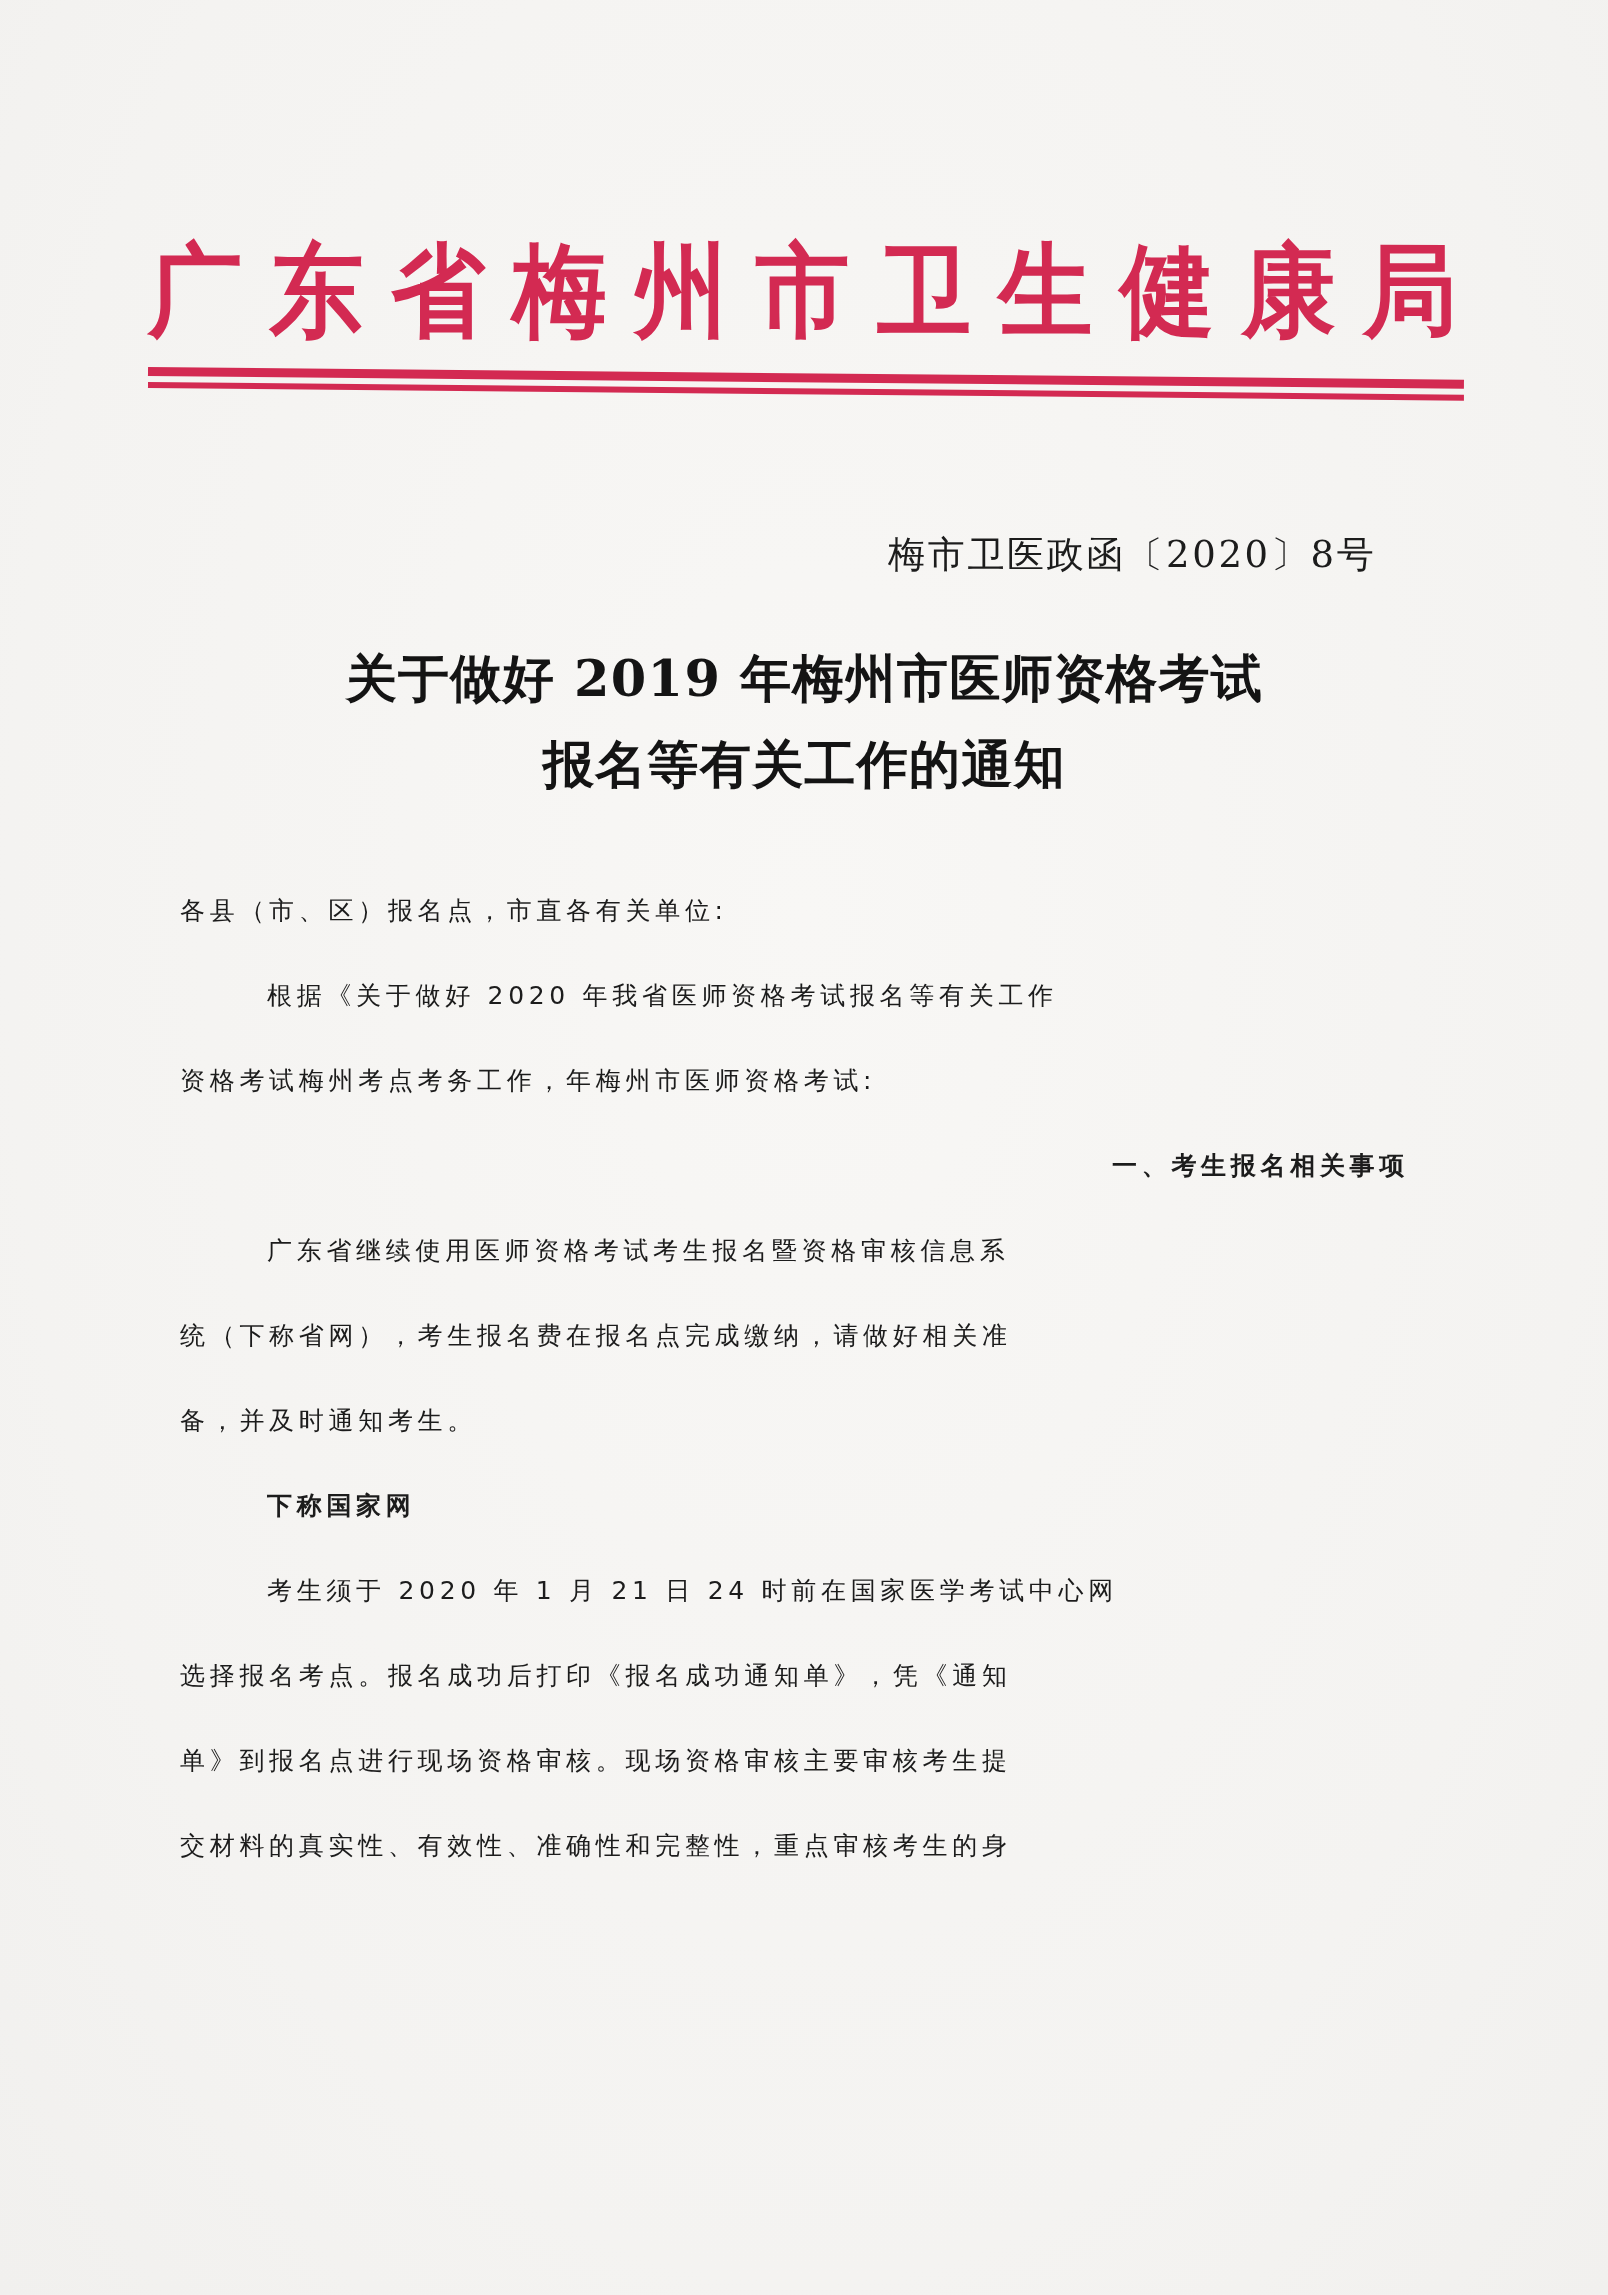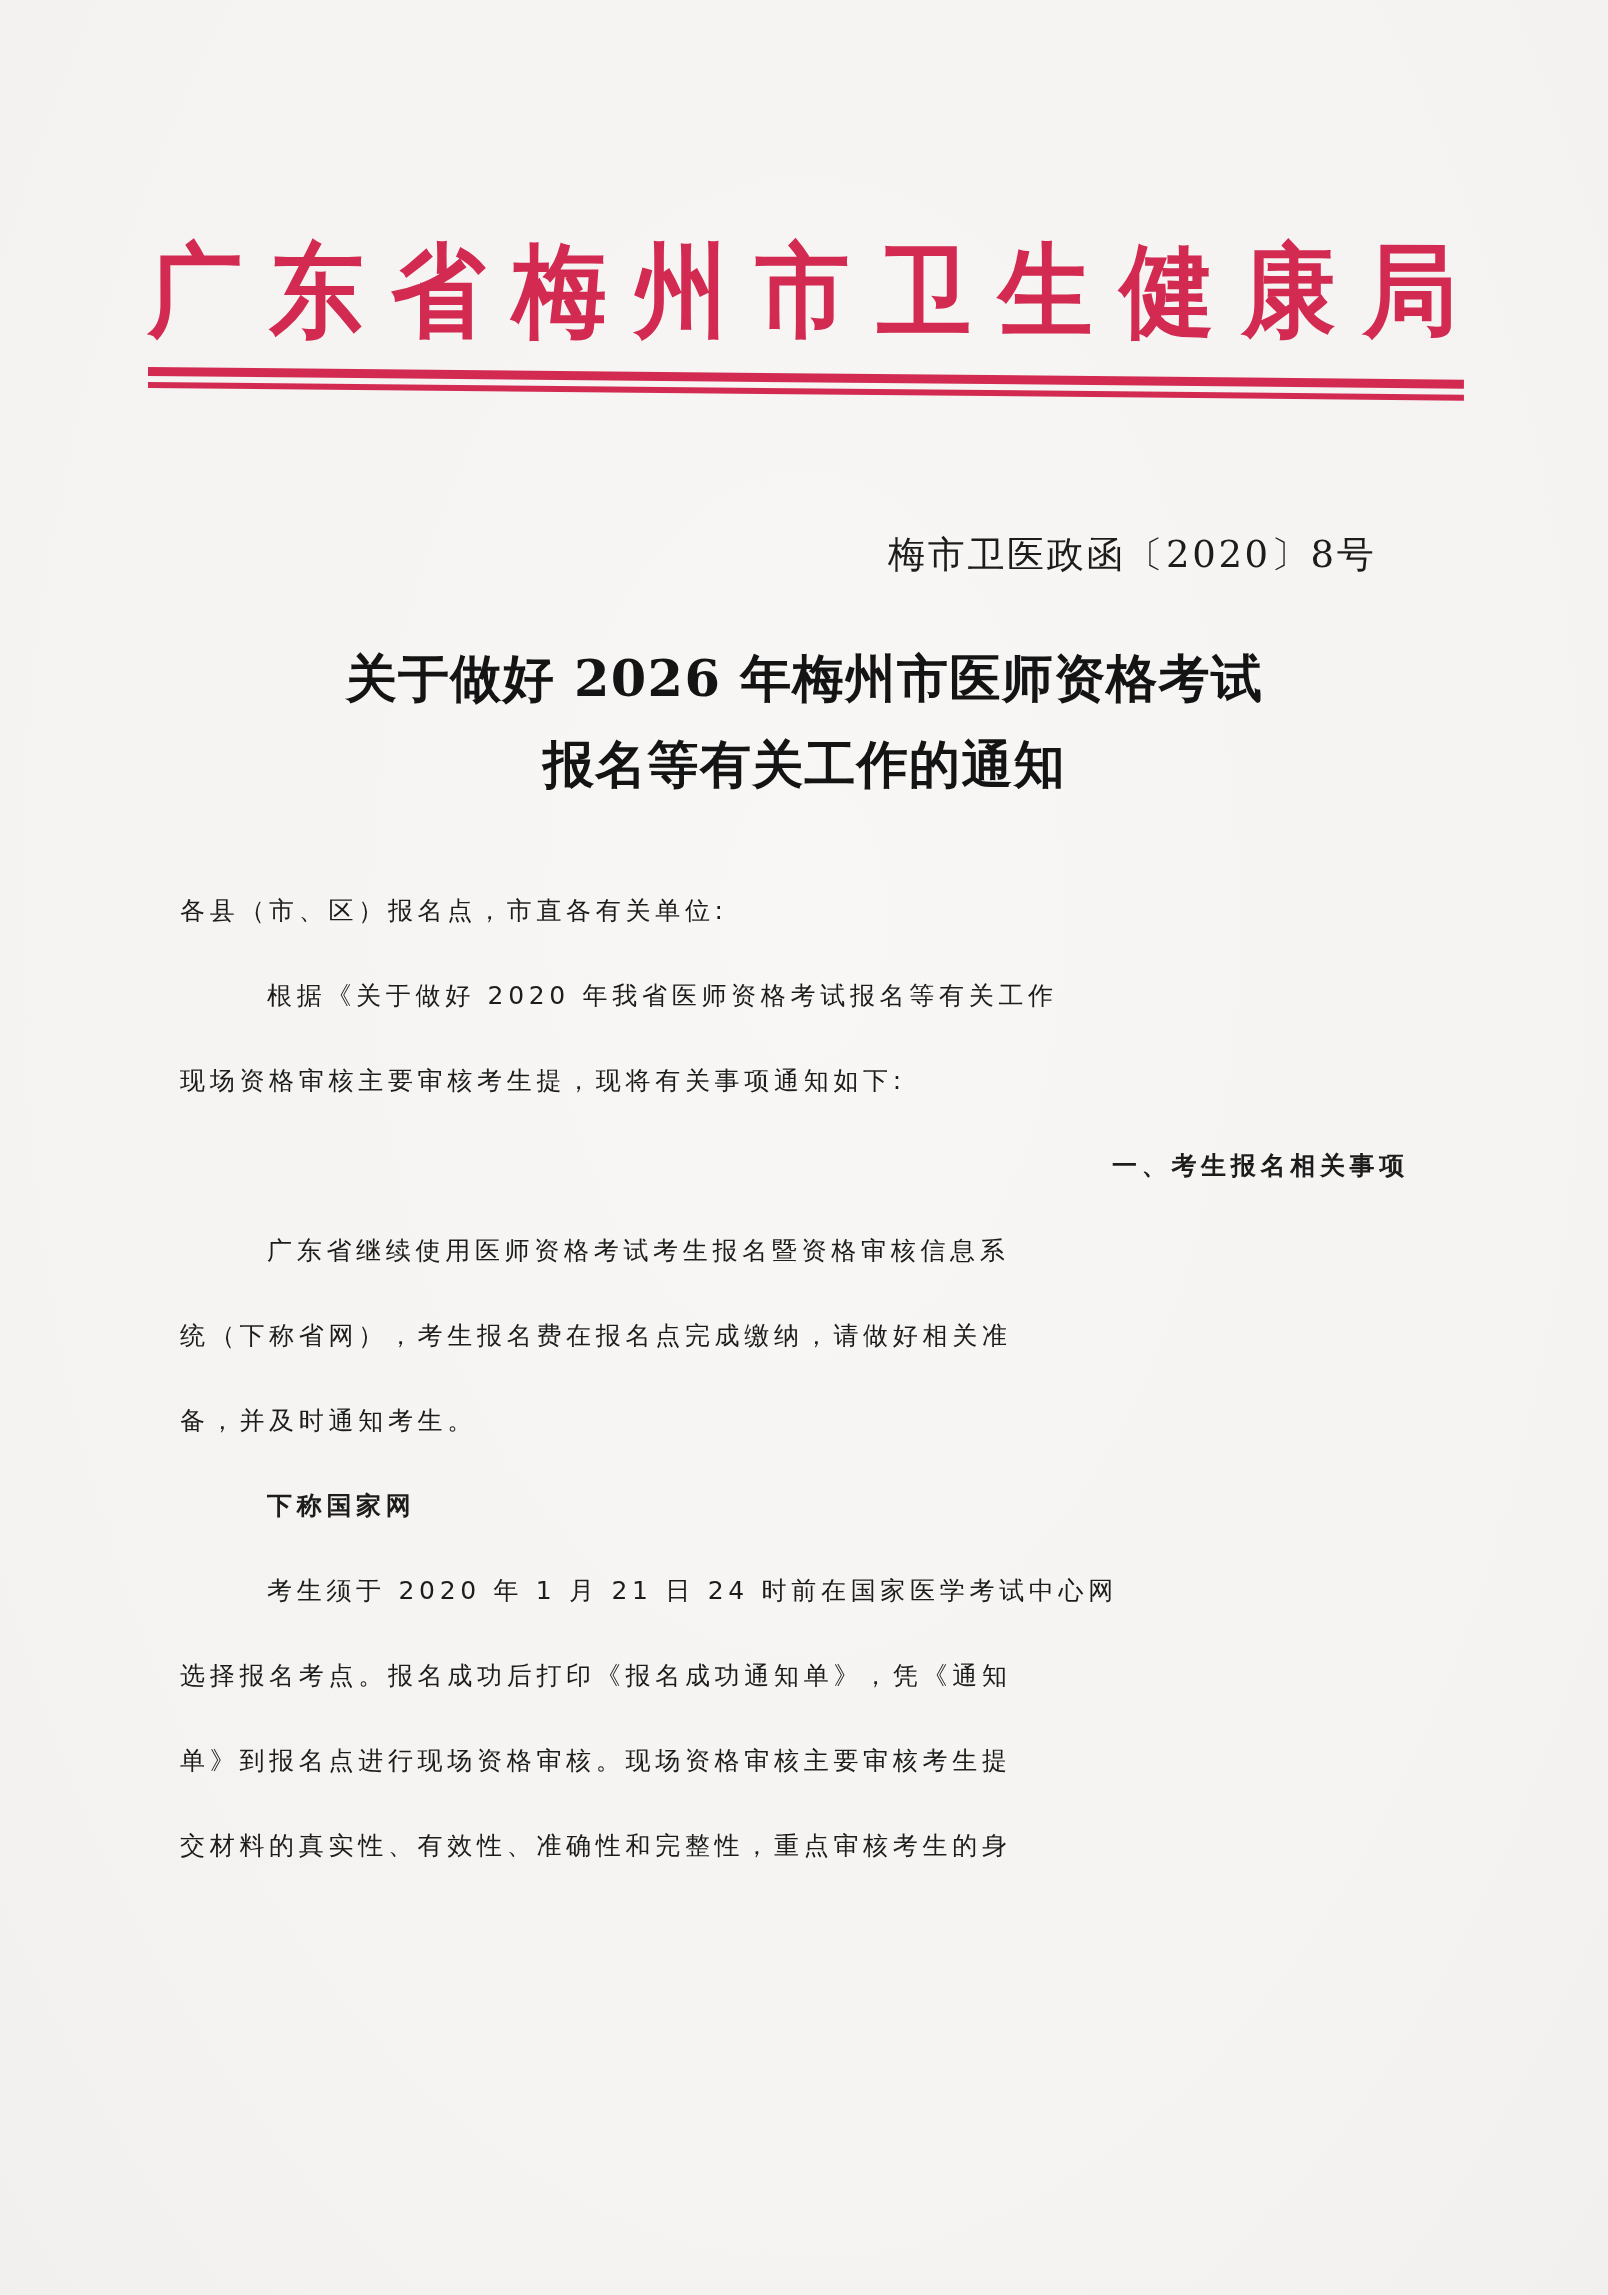--- a/index.html
+++ b/index.html
@@ -115,28 +115,28 @@
   <span>健</span>
   <span>康</span>
   <span>局</span>
 </div>
 
 <div class="rule rule-thick"></div>
 <div class="rule rule-thin"></div>
 
 <div class="doc-number">梅市卫医政函〔2020〕8号</div>
 
-<div class="title title-1">关于做好 2026 年梅州市医师资格考试</div>
+<div class="title title-1">关于做好 2019 年梅州市医师资格考试</div>
 <div class="title title-2">报名等有关工作的通知</div>
 
 <div class="body">
   <span class="line">各县（市、区）报名点，市直各有关单位:</span>
 
   <span class="line indent">根据《关于做好 2020 年我省医师资格考试报名等有关工作</span>
-  <span class="line">现场资格审核主要审核考生提，现将有关事项通知如下:</span>
+  <span class="line">资格考试梅州考点考务工作，年梅州市医师资格考试:</span>
 
   <span class="line indent heading">一、考生报名相关事项</span>
 
   <span class="line indent">广东省继续使用医师资格考试考生报名暨资格审核信息系</span>
   <span class="line">统（下称省网），考生报名费在报名点完成缴纳，请做好相关准</span>
   <span class="line">备，并及时通知考生。</span>
 
   <span class="line indent subheading">下称国家网</span>
 
   <span class="line indent">考生须于 2020 年 1 月 21 日 24 时前在国家医学考试中心网</span>

